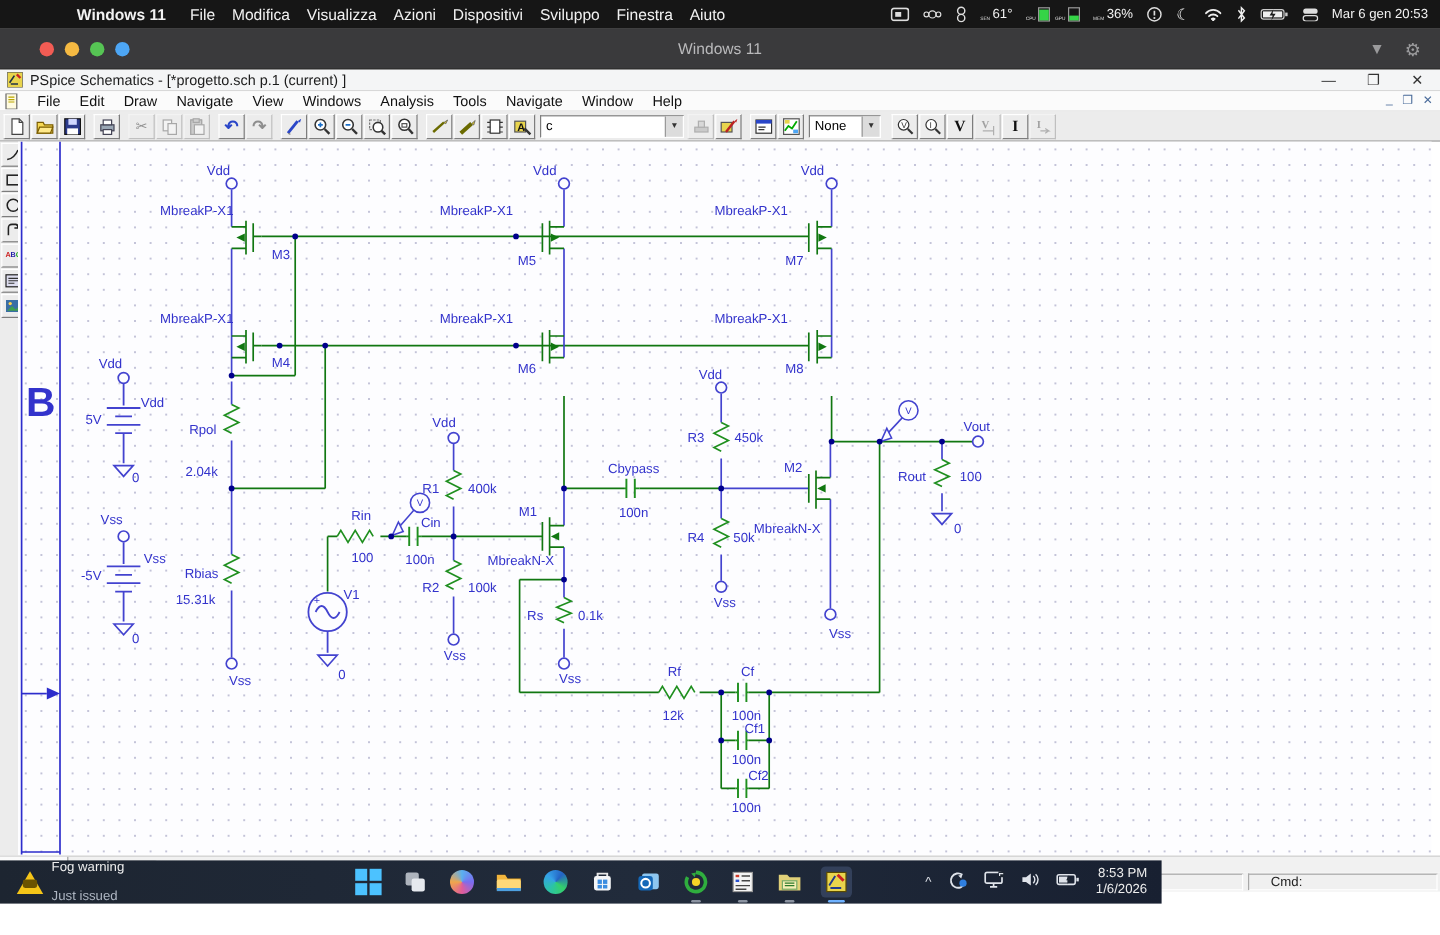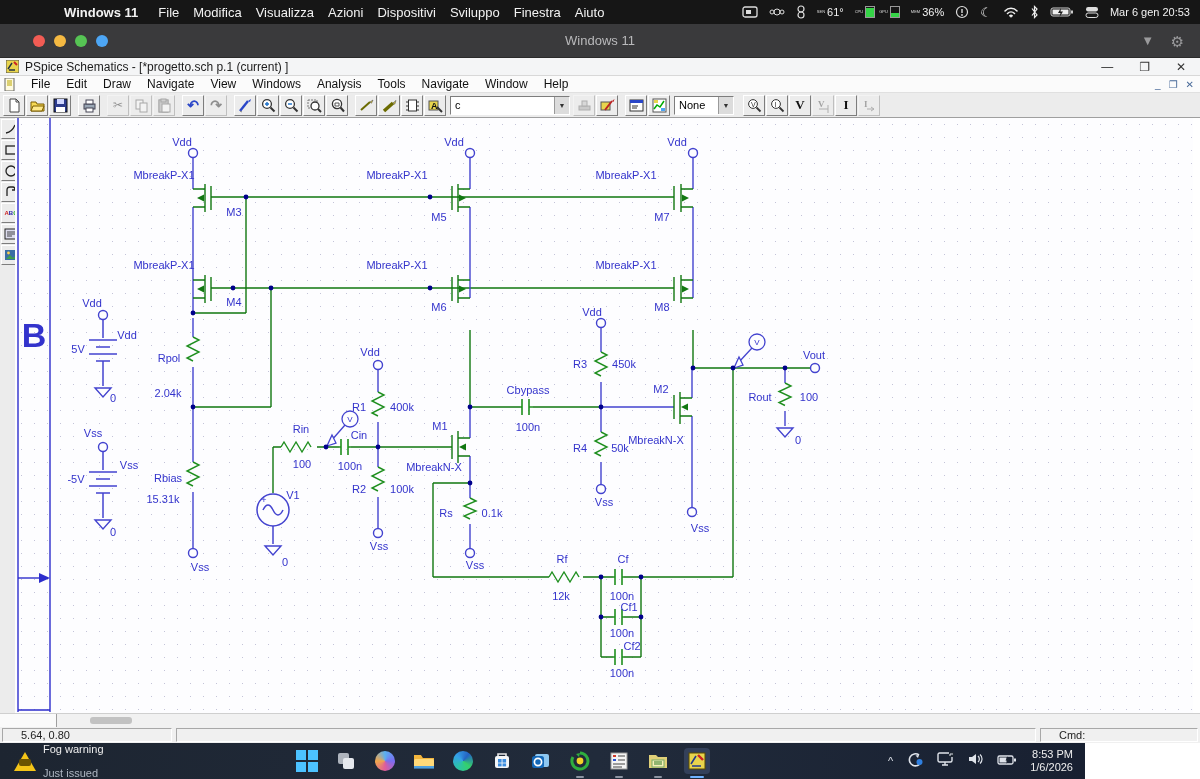--- a/index.html
+++ b/index.html
@@ -11,21 +11,21 @@
   #macbar { left:0; top:0; width:1200px; height:24px; background:#161616; color:#f2f2f2;
             display:flex; align-items:center; font-size:13px; }
   #macbar .apple { margin-left:46px; font-size:14px; }
   #macbar .appname { font-weight:bold; margin-left:18px; }
   #mac-menus { display:flex; margin-left:6px; }
   #mac-menus span { margin-left:14px; }
   #mac-status { margin-left:auto; display:flex; align-items:center; gap:11px; margin-right:10px; font-size:11px; }
   .mini-vert { display:flex; flex-direction:column; font-size:4px; line-height:4px; color:#ddd; letter-spacing:0; }
   .meter { width:10px; height:12px; border:1px solid #999; display:flex; align-items:flex-end; }
   .meter > i { display:block; width:100%; background:#35d447; }
-  .mac-ic { display:inline-flex; align-items:center; }
+  .mac-ic { display:inline-flex; align-items:flex-end; }
   #mac-clock { font-size:11px; }
 
   
   #vmbar { left:0; top:24px; width:1200px; height:34px; background:#3a3a3c; border-bottom:1px solid #2a2a2a; }
   .tl { position:absolute; top:11px; width:12px; height:12px; border-radius:50%; }
   #vm-title { position:absolute; top:9px; width:100%; text-align:center; color:#b9b9bb; font-size:13px; }
   .vm-right { position:absolute; top:9px; color:#9a9a9c; font-size:13px; }
 
   
   #apptitle { left:0; top:58px; width:1200px; height:18px; background:#f4f5f6; border-bottom:1px solid #d8d8d8;
@@ -68,21 +68,21 @@
   #schsvg { position:absolute; left:0; top:0; }
 
   
   #hscroll { left:0; top:713px; width:1200px; height:14px; background:#f1f1f1; border-top:1px solid #cfcfcf; }
   #hthumb { position:absolute; left:90px; top:3px; width:42px; height:7px; background:#c2c2c2; border-radius:3px; }
   #hcorner { position:absolute; left:0; top:0; width:57px; height:13px; background:#fafafa; border-right:1px solid #9f9f9f; }
   #statusbar { left:0; top:727px; width:1200px; height:16px; background:#f0f0f0; display:flex; font-size:11px; color:#222; }
   .scell { border:1px solid; border-color:#a8a8a8 #fff #fff #a8a8a8; margin:1px 2px; padding:0 18px; display:flex; align-items:center; }
 
   
-  #taskbar { left:0; top:743px; width:1085px; height:36px; background:linear-gradient(90deg,#1d2531,#212b3b 55%,#182031);
+  #taskbar { left:0; top:717px; width:968px; height:36px; background:linear-gradient(90deg,#1d2531,#212b3b 55%,#182031);
              display:flex; align-items:center; color:#eee; }
   #weather { display:flex; align-items:center; gap:7px; margin-left:14px; }
   #weather .wtxt { font-size:11px; line-height:12px; }
   #weather .sub { color:#aeb6c2;margin-top:12px; }
   .warn-tri { width:0; height:0; border-left:11px solid transparent; border-right:11px solid transparent;
               border-bottom:19px solid #f5c518; position:relative; }
   .warn-tri i { position:absolute; left:-6px; top:7px; width:12px; height:7px; background:#6b5300; border-radius:2px; }
   #tb-icons { display:flex; align-items:center; gap:13px; margin-left:190px; }
   .tbi { width:26px; height:26px; display:flex; align-items:center; justify-content:center; position:relative; }
   .tbi .under { position:absolute; bottom:-4px; left:9px; width:8px; height:2px; background:#8b93a1; border-radius:1px; }

